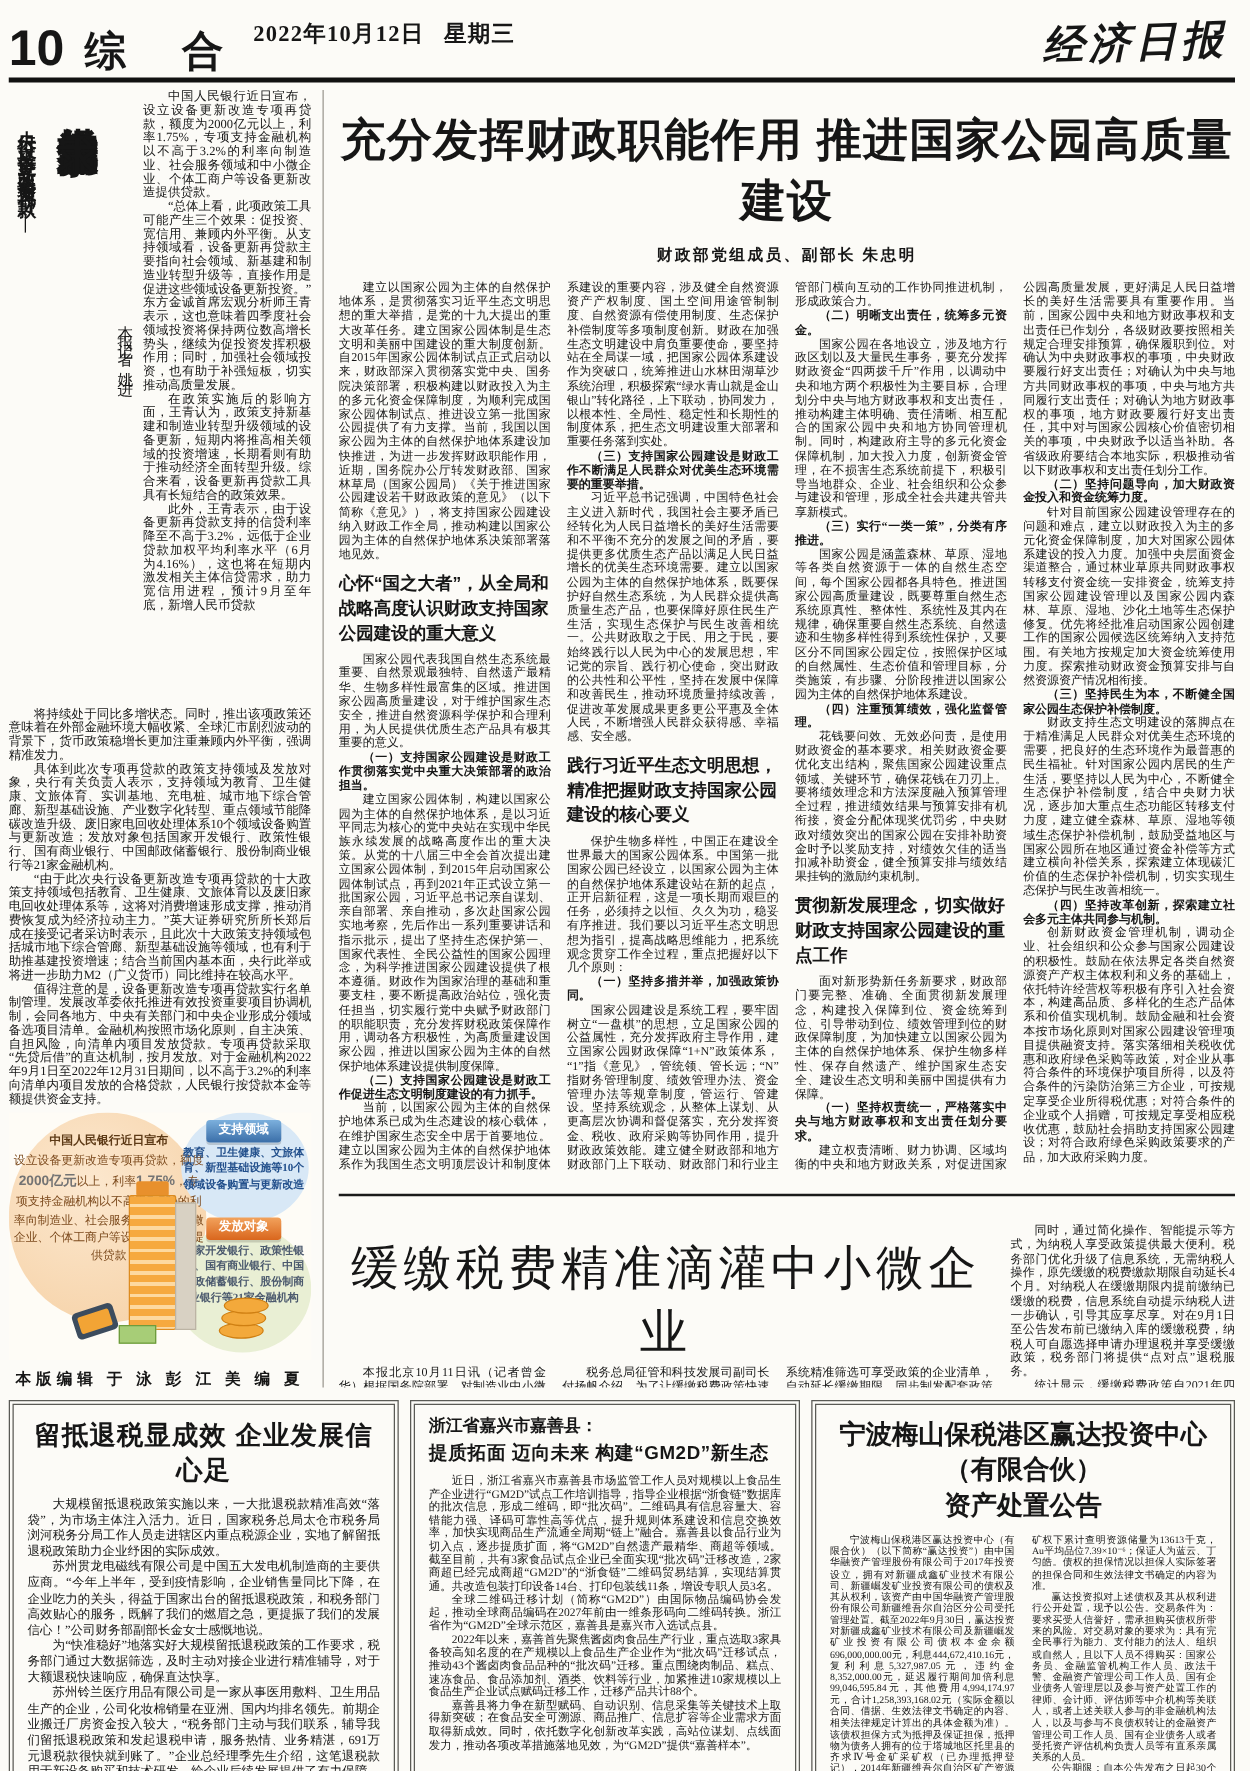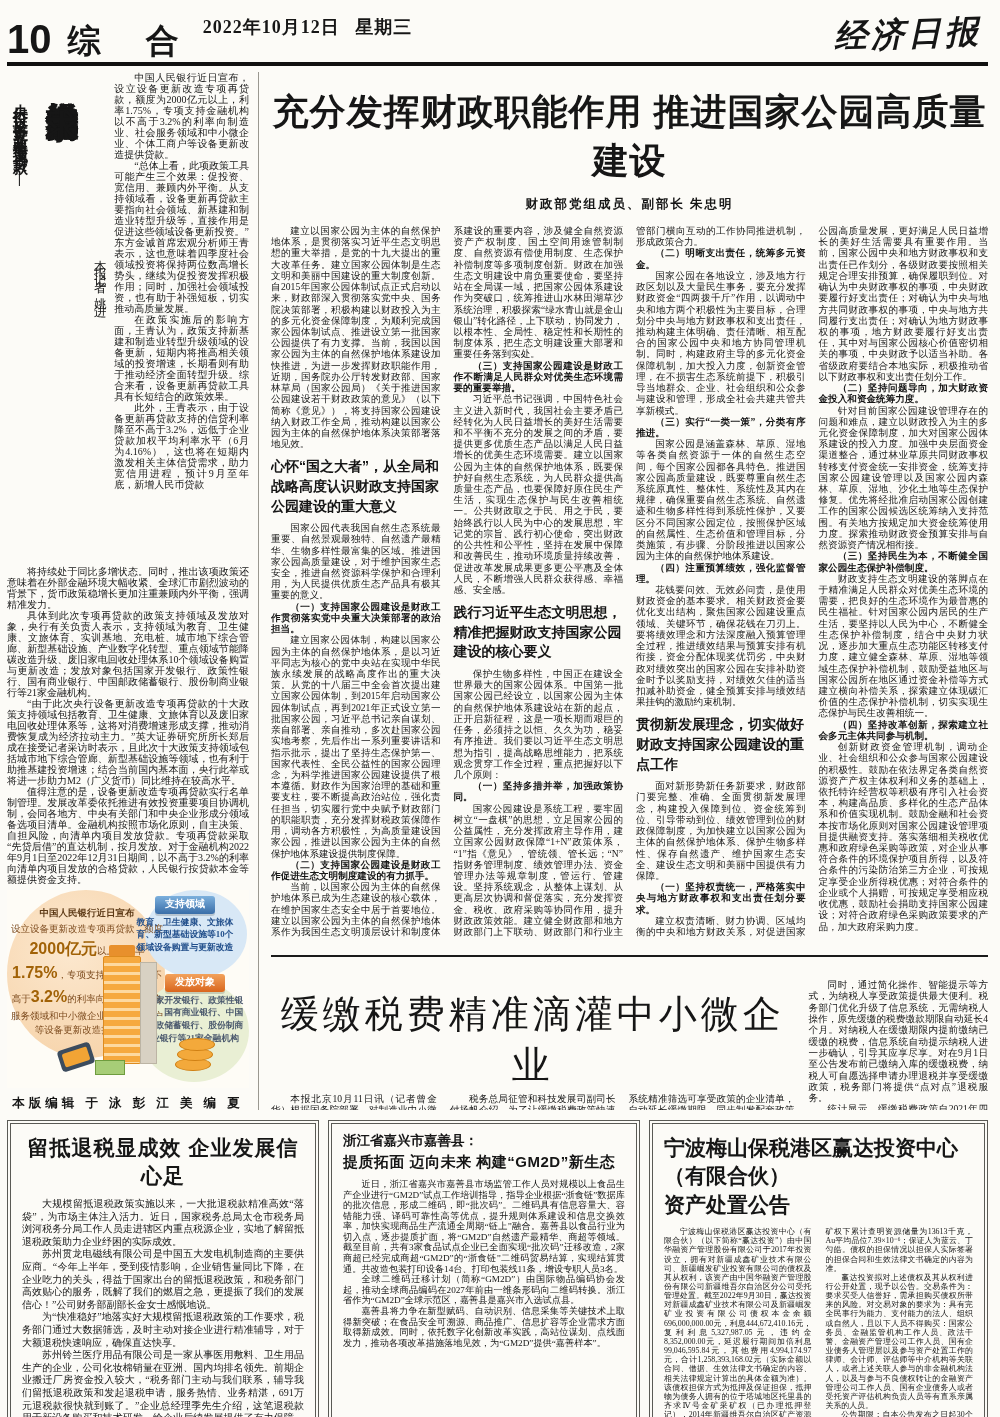--- a/index.html
+++ b/index.html
@@ -25,23 +25,23 @@
   .bodyB{font-size:10px;line-height:1.1;height:318px;overflow:hidden;margin-top:4px;}
   .para{margin:0;text-indent:2em;text-align:justify;}
   
   .infog{position:relative;height:198px;margin-top:6px;background:#fefcf6;overflow:hidden;}
   .bub{position:absolute;border-radius:50%;}
   .main-bub{left:0;top:8;width:158px;height:168px;background:radial-gradient(circle at 40% 35%,#fce8cf,#f5cfa2);}
   .blue-bub{right:2px;top:0;width:102px;height:88px;background:#d8e8f6;}
   .green-bub{right:0;top:90px;width:110px;height:102px;background:#e9efd4;}
   .main-text{position:absolute;left:4px;top:16px;width:152px;font-size:9.5px;line-height:1.5;color:#7c4a1d;text-align:center;}
   .main-text .line-head{display:block;font-weight:bold;color:#5d3a16;margin-bottom:2px;}
-  .main-text .num{color:#a16207;font-weight:900;font-size:16px;font-family:"Liberation Sans",sans-serif;}
+  .main-text .num{color:#737373;font-weight:900;font-size:11px;font-family:"Liberation Sans",sans-serif;}
   .side-box{position:absolute;width:104px;font-size:8.8px;line-height:1.45;text-align:center;}
-  .sb-support{right:12px;top:6px;color:#23508c;}
+  .sb-support{right:2px;top:6px;color:#23508c;}
   .sb-target{right:2px;top:84px;color:#4c5a6e;}
   .ribbon{display:inline-block;font-family:"Liberation Sans",sans-serif;font-weight:bold;font-size:10px;color:#fff;
           padding:1px 10px 2px;border-radius:3px;margin-bottom:2px;box-shadow:0 2px 0 rgba(0,0,0,.15);}
   .rb-blue{background:linear-gradient(#7cb0dd,#3a6ea8);}
   .rb-orange{background:linear-gradient(#f2a25c,#d9661d);}
   .sb-text{font-weight:bold;}
   
   .bld-front{position:absolute;left:96px;top:66px;width:36px;height:106px;background:
      repeating-linear-gradient(to bottom,#f6a93f 0 6px,#fdd9a0 6px 9px);border:1px solid #dd8b1f;border-radius:2px;}
   .bld-side{position:absolute;left:133px;top:72px;width:15px;height:100px;background:#d8d1c3;border:1px solid #bcb4a4;}
@@ -67,21 +67,21 @@
   
   .bottom{display:flex;gap:9px;margin-top:10px;height:312px;}
   .bbox{border:4px double #5a5a55;background:#fcfbf7;box-sizing:border-box;padding:8px 11px;overflow:hidden;}
   .b1,.b2{flex:0 0 312px;}
   .b3{flex:1;}
   .b1-title{font-family:"Liberation Sans","DejaVu Sans",sans-serif;font-weight:900;font-size:21px;text-align:center;margin:2px 0 8px;letter-spacing:1px;}
   .b1-body{font-size:10px;line-height:1.26;}
   .b2-kicker{font-family:"Liberation Sans","DejaVu Sans",sans-serif;font-weight:900;font-size:13.5px;margin:0 0 3px;}
   .b2-title{font-family:"Liberation Sans","DejaVu Sans",sans-serif;font-weight:900;font-size:15px;margin:0 0 7px;letter-spacing:.5px;}
   .b2-body{font-size:9.2px;line-height:1.15;}
-  .b3-title{font-family:"Liberation Sans","DejaVu Sans",sans-serif;font-weight:900;font-size:21px;line-height:1.35;text-align:left;margin:2px 0 8px;}
+  .b3-title{font-family:"Liberation Sans","DejaVu Sans",sans-serif;font-weight:900;font-size:21px;line-height:1.35;text-align:center;margin:2px 0 8px;}
   .b3-cols{column-count:2;column-gap:14px;font-size:7.9px;line-height:1.16;height:208px;overflow:hidden;}
 </style>
 </head>
 <body>
 
 <div class="page">
 
   <header class="hdr">
     <span class="hdr-num">10</span>
     <span class="hdr-section">综 合</span>
@@ -210,20 +210,21 @@
         </div>
 
     </article>
 
     <article class="bbox b2">
       <div class="b2-kicker">浙江省嘉兴市嘉善县：</div>
       <h2 class="b2-title">提质拓面 迈向未来 构建“GM2D”新生态</h2>
       <div class="b2-body">
           <p class="para">近日，浙江省嘉兴市嘉善县市场监管工作人员对规模以上食品生产企业进行“GM2D”试点工作培训指导，指导企业根据“浙食链”数据库的批次信息，形成二维码，即“批次码”。二维码具有信息容量大、容错能力强、译码可靠性高等优点，提升规则体系建设和信息交换效率，加快实现商品生产流通全周期“链上”融合。嘉善县以食品行业为切入点，逐步提质扩面，将“GM2D”自然遗产最精华、商超等领域。截至目前，共有3家食品试点企业已全面实现“批次码”迁移改造，2家商超已经完成商超“GM2D”的“浙食链”二维码贸易结算，实现结算贯通。共改造包装打印设备14台、打印包装线11条，增设专职人员3名。</p>
           <p class="para">全球二维码迁移计划（简称“GM2D”）由国际物品编码协会发起，推动全球商品编码在2027年前由一维条形码向二维码转换。浙江省作为“GM2D”全球示范区，嘉善县是嘉兴市入选试点县。</p>
+          <p class="para">2022年以来，嘉善首先聚焦酱卤肉食品生产行业，重点选取3家具备较高知名度的在产规模以上食品生产企业作为“批次码”迁移试点，推动43个酱卤肉食品品种的“批次码”迁移。重点围绕肉制品、糕点、速冻食品、食品添加剂、酒类、饮料等行业，加紧推进10家规模以上食品生产企业试点赋码迁移工作，迁移产品共计88个。</p>
           <p class="para">嘉善县将力争在新型赋码、自动识别、信息采集等关键技术上取得新突破；在食品安全可溯源、商品推广、信息扩容等企业需求方面取得新成效。同时，依托数字化创新改革实践，高站位谋划、点线面发力，推动各项改革措施落地见效，为“GM2D”提供“嘉善样本”。</p>
         </div>
 
     </article>
 
     <article class="bbox b3">
       <h2 class="b3-title">
         <span>宁波梅山保税港区赢达投资中心（有限合伙）</span><br>
         <span>资产处置公告</span>
       </h2>

